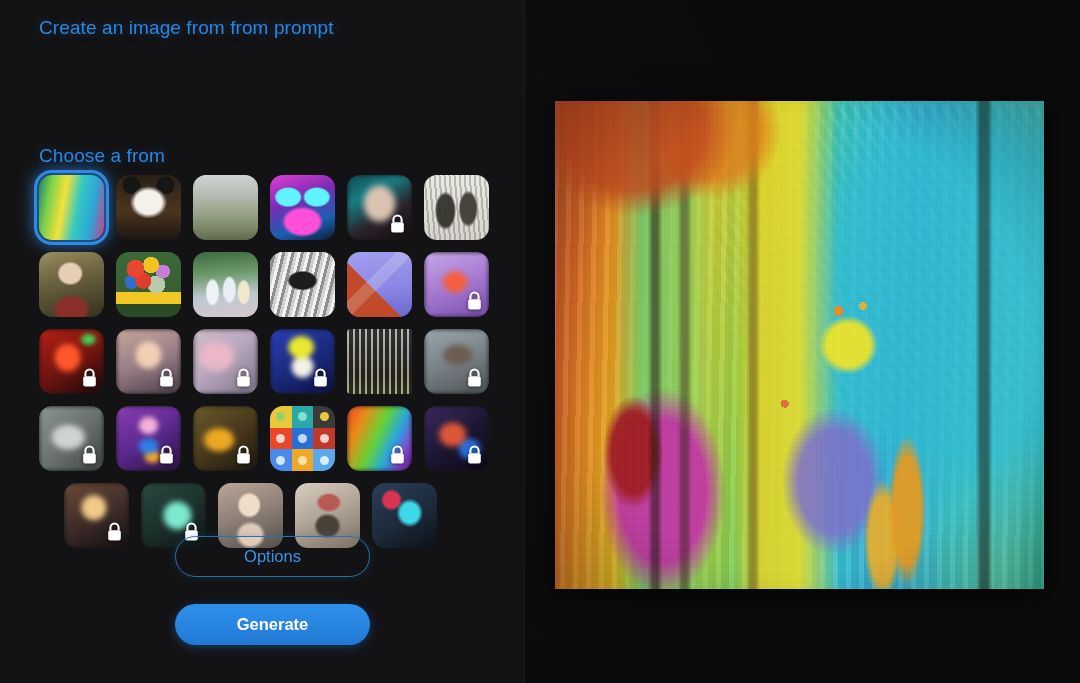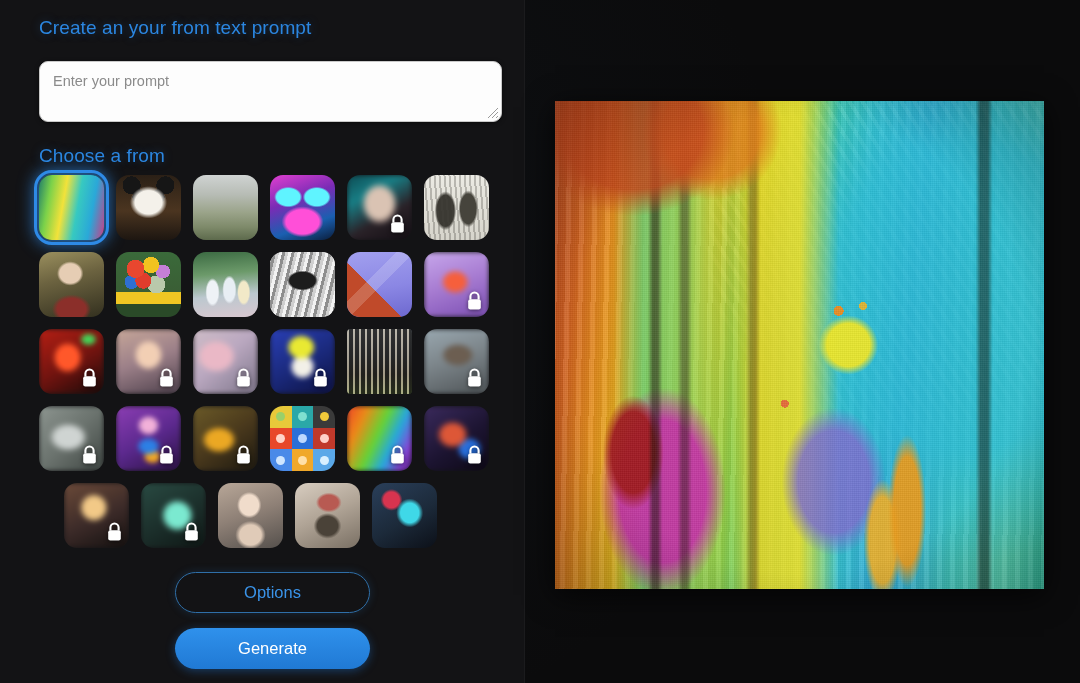--- a/index.html
+++ b/index.html
@@ -146,32 +146,33 @@
     border-radius: 21px;
     font-family: "Liberation Sans", sans-serif;
     font-size: 16.5px;
     display: flex;
     align-items: center;
     justify-content: center;
     cursor: pointer;
     user-select: none;
   }
   #options-button {
-    top: 572px;
+    top: 536px;
     background: transparent;
     border: 1px solid #2f6fa8;
     color: #3a93e8;
     box-shadow: 0 0 9px rgba(40,110,180,0.25);
   }
   #generate-button {
-    top: 628px;
+    top: 604px;
     background: linear-gradient(180deg, #2f91ec 0%, #2079d4 100%);
     border: none;
     color: #ffffff;
     box-shadow: 0 2px 10px rgba(30,110,200,0.45);
+    font-weight: bold;
   }
 
   
   #preview-wrap {
     position: absolute;
     left: 555px;
     top: 101px;
     width: 489px;
     height: 488px;
     box-shadow: 0 6px 28px rgba(0,0,0,0.75);
@@ -180,30 +181,22 @@
   #preview-image { position: absolute; inset: 0; }
   #preview-image .layer { position: absolute; inset: 0; }
 </style>
 </head>
 <body>
 
 <div id="app">
 
   <div id="left-panel">
 
-    <div class="heading" id="title-heading">Create an your from text prompt</div>
-
-    <div id="prompt-wrap">
-      <textarea id="prompt-input" placeholder="Enter your prompt" style=""></textarea>
-      <span id="prompt-resize-handle">
-        <svg viewBox="0 0 12 12">
-          <path d="M11 1 L1 11 M11 5 L5 11 M11 9 L9 11" stroke="#9a9a9a" stroke-width="1" fill="none"></path>
-        </svg>
-      </span>
-    </div>
+    <div class="heading" id="title-heading">Create an image from from prompt</div>
+
 
     <div class="heading" id="style-heading">Choose a from</div>
 
     <div id="style-grid">
         <div class="style-row">
           <div class="style-tile selected">
             <div class="art" style="background: linear-gradient(100deg, rgb(31, 125, 106) 0%, rgb(122, 209, 74) 18%, rgb(242, 226, 58) 38%, rgb(55, 201, 192) 58%, rgb(42, 168, 216) 78%, rgb(201, 63, 134) 100%) 0% 0% / cover, repeating-linear-gradient(92deg, rgba(255, 255, 255, 0.18) 0px, rgba(255, 255, 255, 0.18) 3px, rgba(0, 0, 0, 0.1) 3px, rgba(0, 0, 0, 0.1) 7px);"></div>
           </div>
           <div class="style-tile">
             <div class="art" style="background: radial-gradient(46% 40% at 50% 42%, rgb(244, 241, 234) 0px, rgb(244, 241, 234) 45%, rgba(0, 0, 0, 0) 62%) 0% 0% / cover, radial-gradient(7px at 36% 34%, rgb(20, 20, 20) 0px, rgb(20, 20, 20) 100%, rgba(0, 0, 0, 0) 100%), radial-gradient(7px at 64% 34%, rgb(20, 20, 20) 0px, rgb(20, 20, 20) 100%, rgba(0, 0, 0, 0) 100%), radial-gradient(9px at 24% 16%, rgb(22, 22, 22) 0px, rgb(22, 22, 22) 100%, rgba(0, 0, 0, 0) 100%), radial-gradient(9px at 76% 16%, rgb(22, 22, 22) 0px, rgb(22, 22, 22) 100%, rgba(0, 0, 0, 0) 100%), linear-gradient(rgb(43, 32, 22) 0%, rgb(75, 53, 32) 55%, rgb(29, 22, 17) 100%);"></div>

